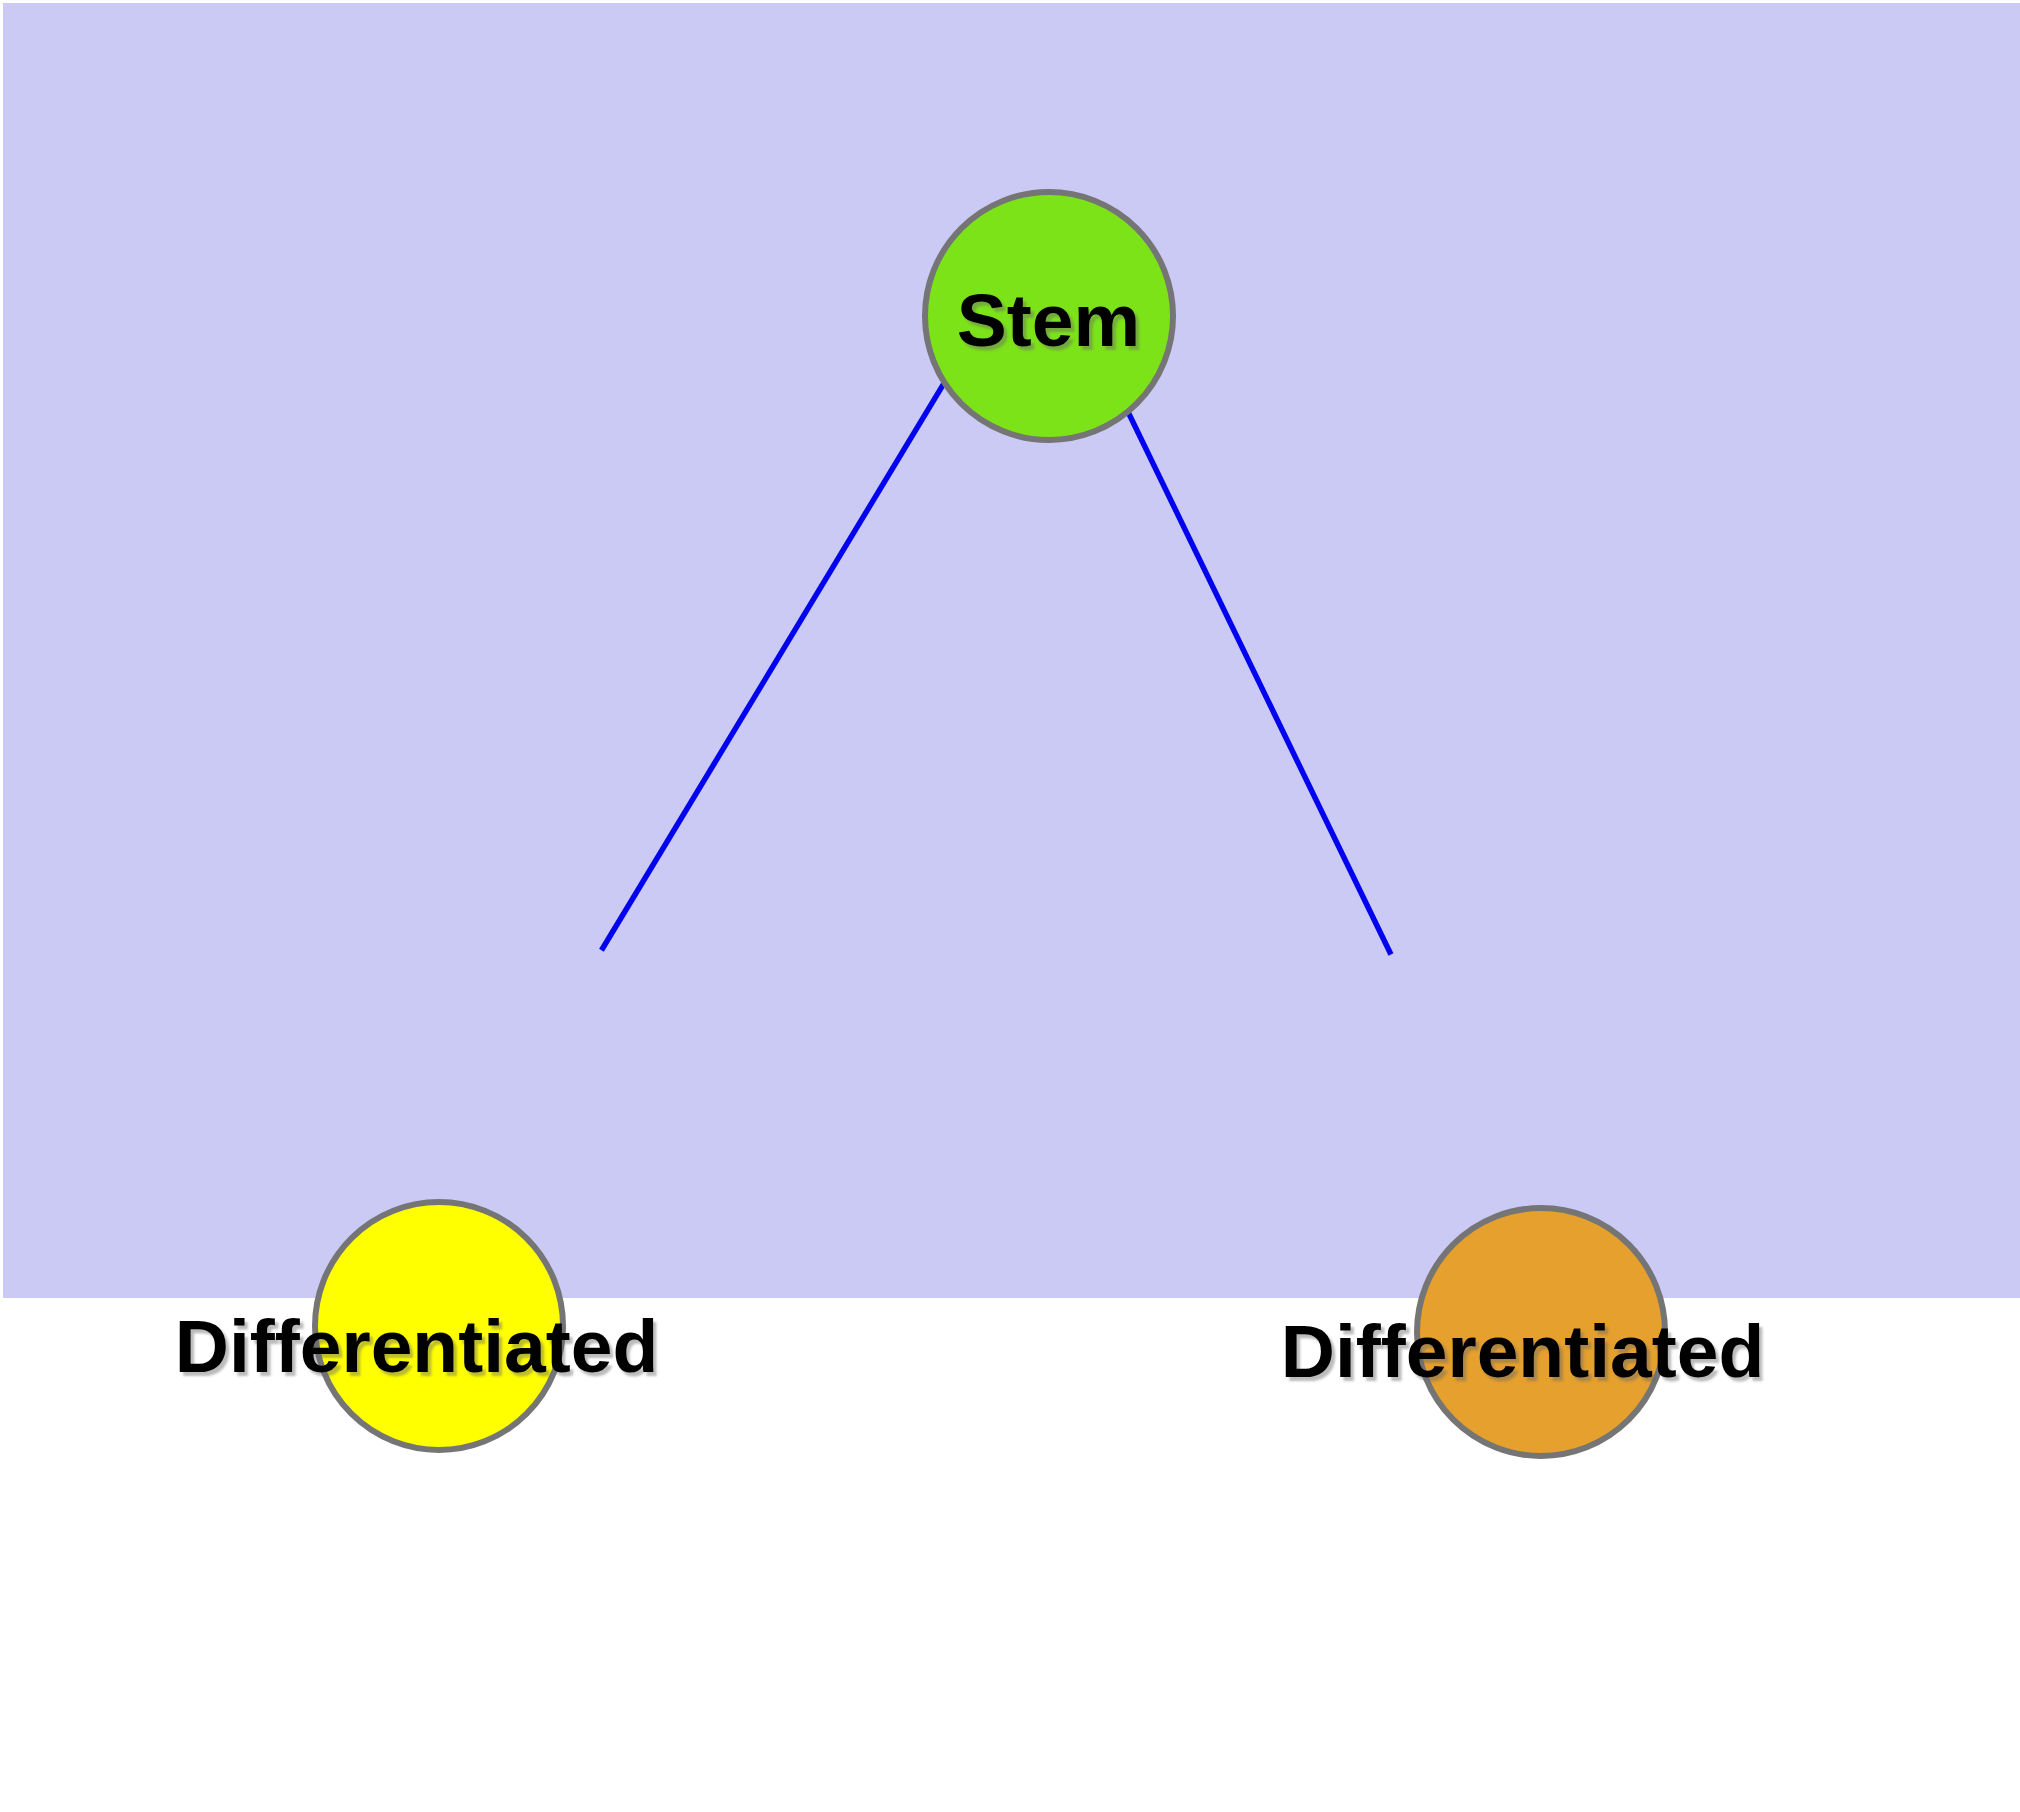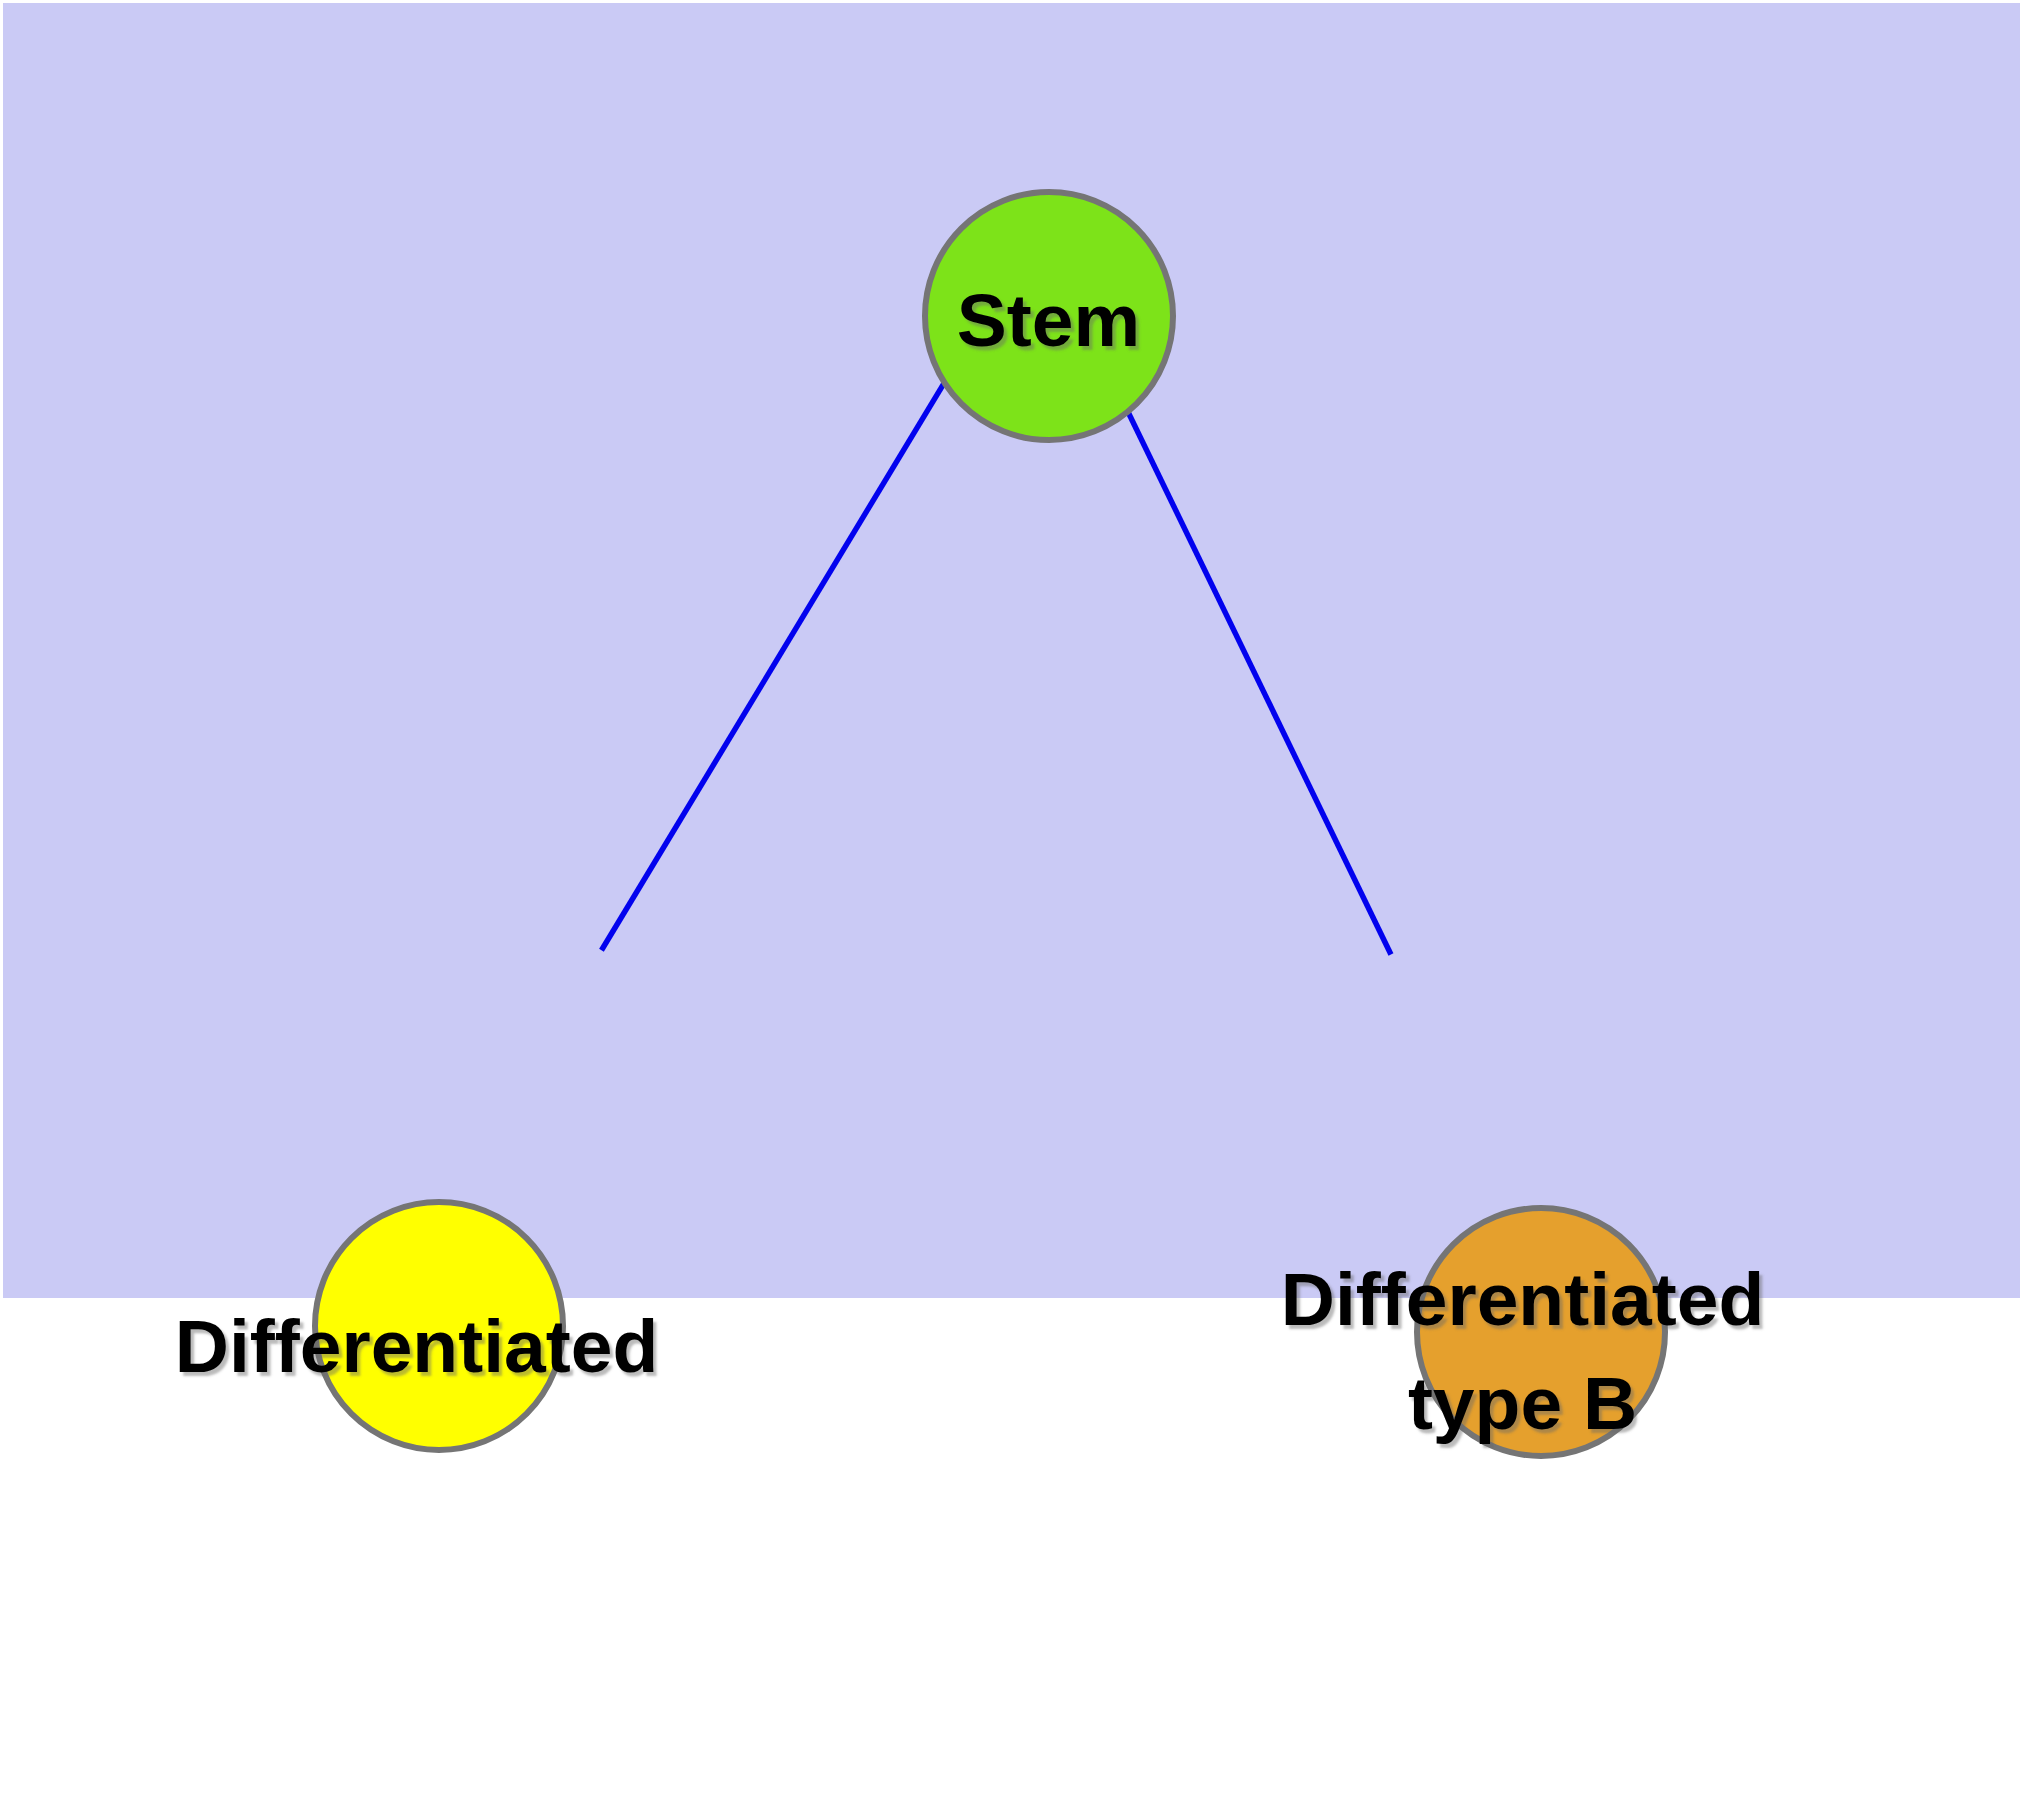--- a/index.html
+++ b/index.html
@@ -74,17 +74,16 @@
   <div class="node-label label-stem">
     <div>Stem</div>
   </div>
 
   <div class="node-label label-type-a">
     <div>Differentiated</div>
   </div>
 
   <div class="node-label label-type-b">
     <div>Differentiated</div>
-    <div>type B</div>
   </div>
 
 </div>
 
 
 </body></html>

